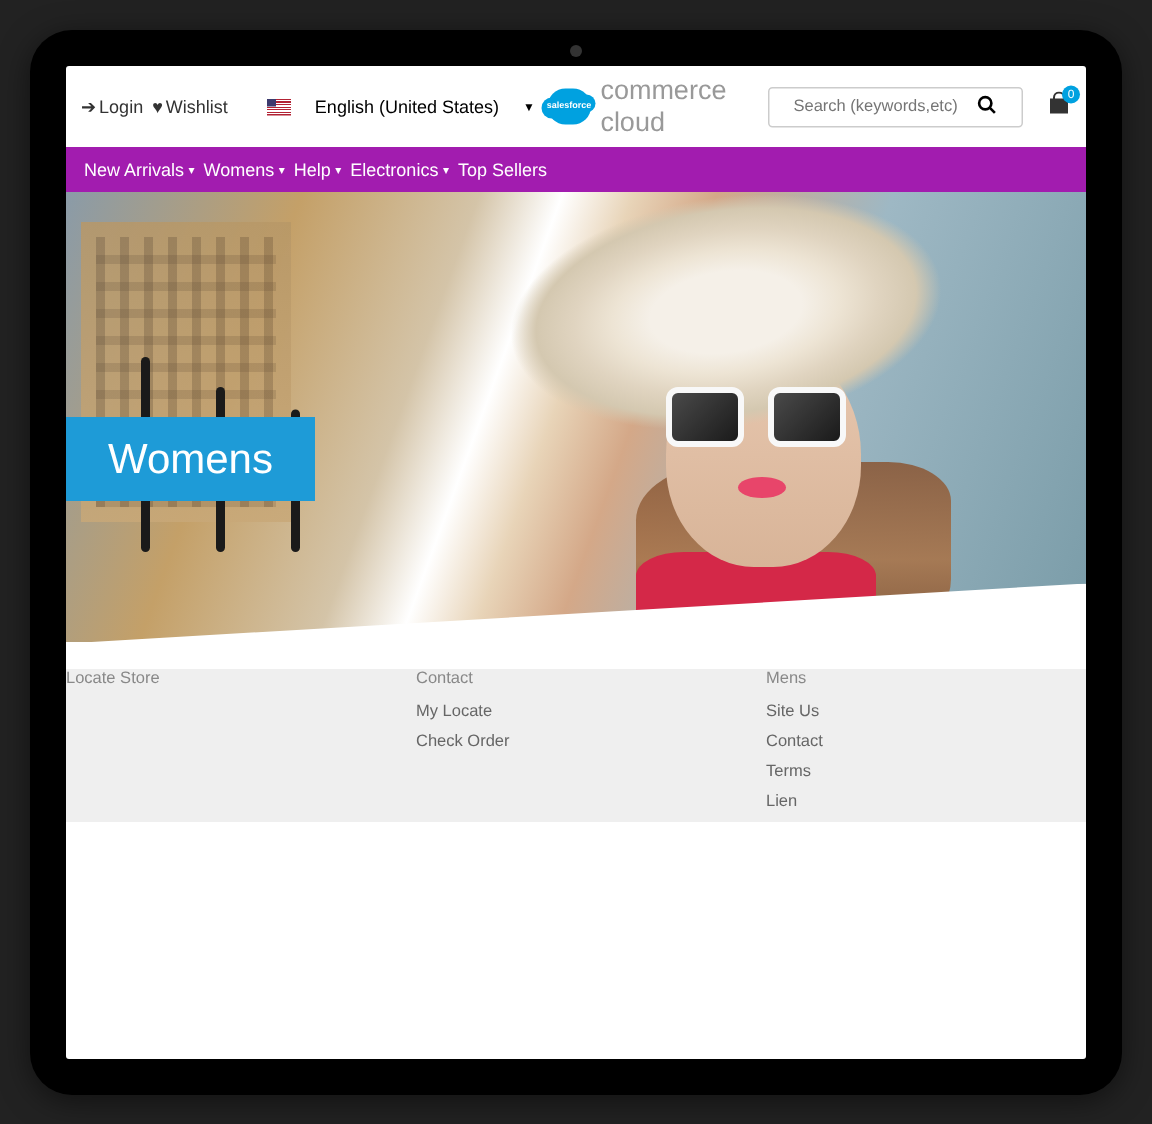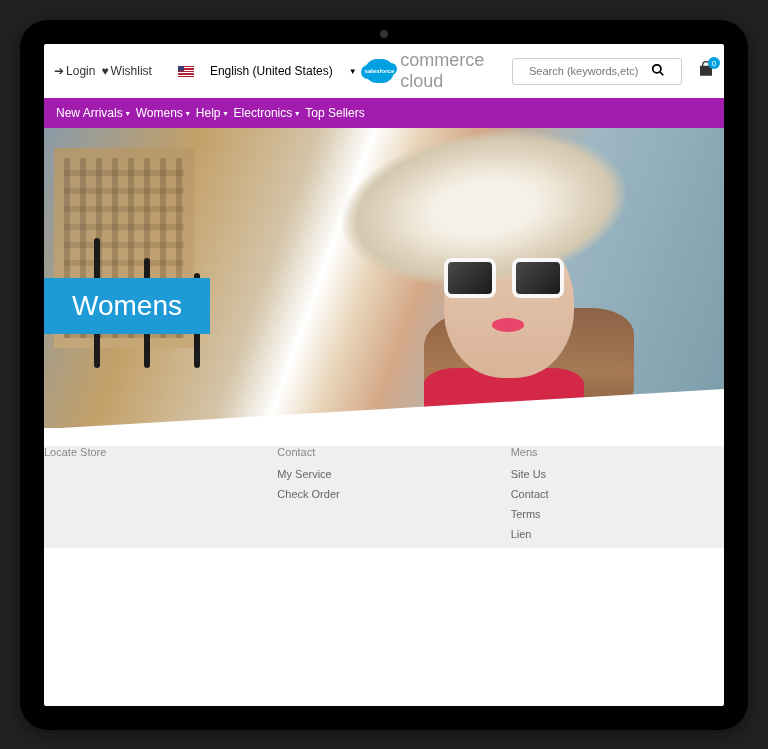--- a/index.html
+++ b/index.html
@@ -147,21 +147,21 @@
       <div class="hero-cut"></div>
     </div>
 
 
     <div class="footer">
       <div class="footer-col">
         <div class="footer-head">Locate Store</div>
       </div>
       <div class="footer-col">
         <div class="footer-head">Contact</div>
-        <a class="footer-link">My Service</a>
+        <a class="footer-link">My Locate</a>
         <a class="footer-link">Check Order</a>
       </div>
       <div class="footer-col">
         <div class="footer-head">Mens</div>
         <a class="footer-link">Site Us</a>
         <a class="footer-link">Contact</a>
         <a class="footer-link">Terms</a>
         <a class="footer-link">Lien</a>
       </div>
     </div>

